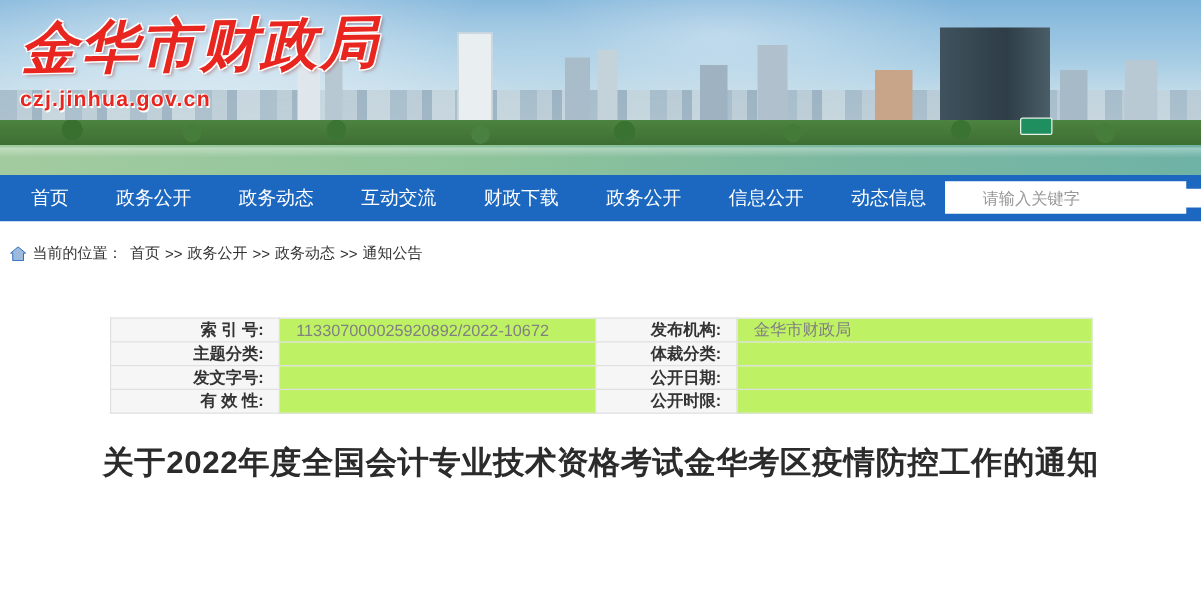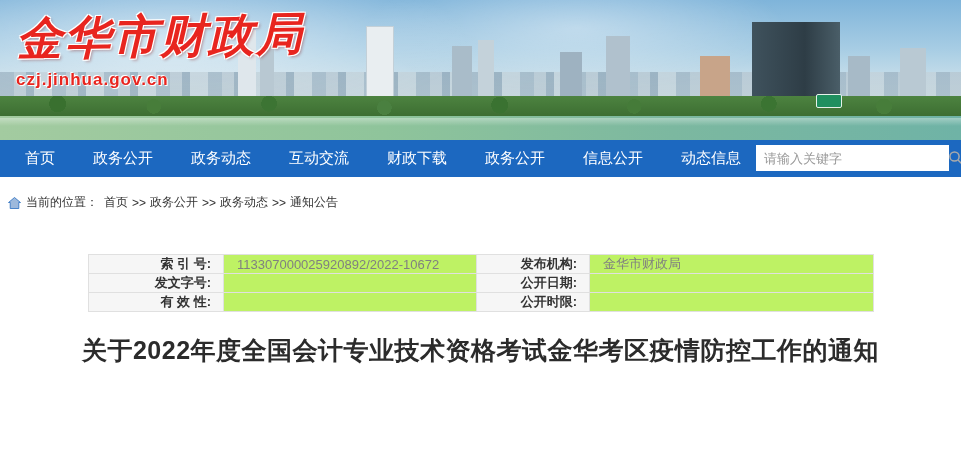--- a/index.html
+++ b/index.html
@@ -44,21 +44,21 @@
   }
   .logo-url {
     margin-top:2px; font-size:17px; font-weight:bold; color:#e8251f; letter-spacing:1px;
     font-family:Liberation Sans, sans-serif;
     text-shadow:0 0 2px #fff, 1px 1px 0 #fff, -1px -1px 0 #fff;
   }
 
   
   .nav { position:relative; width:961px; height:37px; background:#1c68c0; display:flex; align-items:center; padding-left:25px; }
   .nav-item { color:#ffffff; font-size:15px; margin-right:38px; cursor:pointer; white-space:nowrap; }
-  .search-box { position:absolute; right:12px; top:5px; width:193px; height:26px; background:#fff; display:flex; align-items:center; }
+  .search-box { position:absolute; right:12px; top:5px; width:193px; height:26px; background:#fff; display:flex; align-items:center;padding-left:22px; }
   .search-input { flex:1; border:none; outline:none; padding:0 8px; font-size:13px; color:#333; font-family:inherit; }
   .search-input::placeholder { color:#999; }
   .search-btn { width:28px; height:26px; border:none; background:transparent; cursor:pointer; display:flex; align-items:center; justify-content:center; }
 
   
   .breadcrumb { margin:17px 0 0 8px; display:flex; align-items:center; font-size:12px; color:#333; }
   .breadcrumb .home-ic { margin-right:5px; display:inline-flex; }
   .crumb { color:#333; cursor:pointer; }
   .crumb-sep { margin:0 4px; color:#333; }
   .crumb-prefix { margin-right:6px; }
@@ -149,20 +149,26 @@
       <col style="width:284px">
     </colgroup>
   <tbody>
     <tr>
       <td class="lbl">索 引 号:</td>
       <td class="val">113307000025920892/2022-10672</td>
       <td class="lbl">发布机构:</td>
       <td class="val">金华市财政局</td>
     </tr>
     <tr>
+      <td class="lbl">主题分类:</td>
+      <td class="val"></td>
+      <td class="lbl">体裁分类:</td>
+      <td class="val"></td>
+    </tr>
+    <tr>
       <td class="lbl">发文字号:</td>
       <td class="val"></td>
       <td class="lbl">公开日期:</td>
       <td class="val"></td>
     </tr>
     <tr>
       <td class="lbl">有 效 性:</td>
       <td class="val"></td>
       <td class="lbl">公开时限:</td>
       <td class="val"></td>

